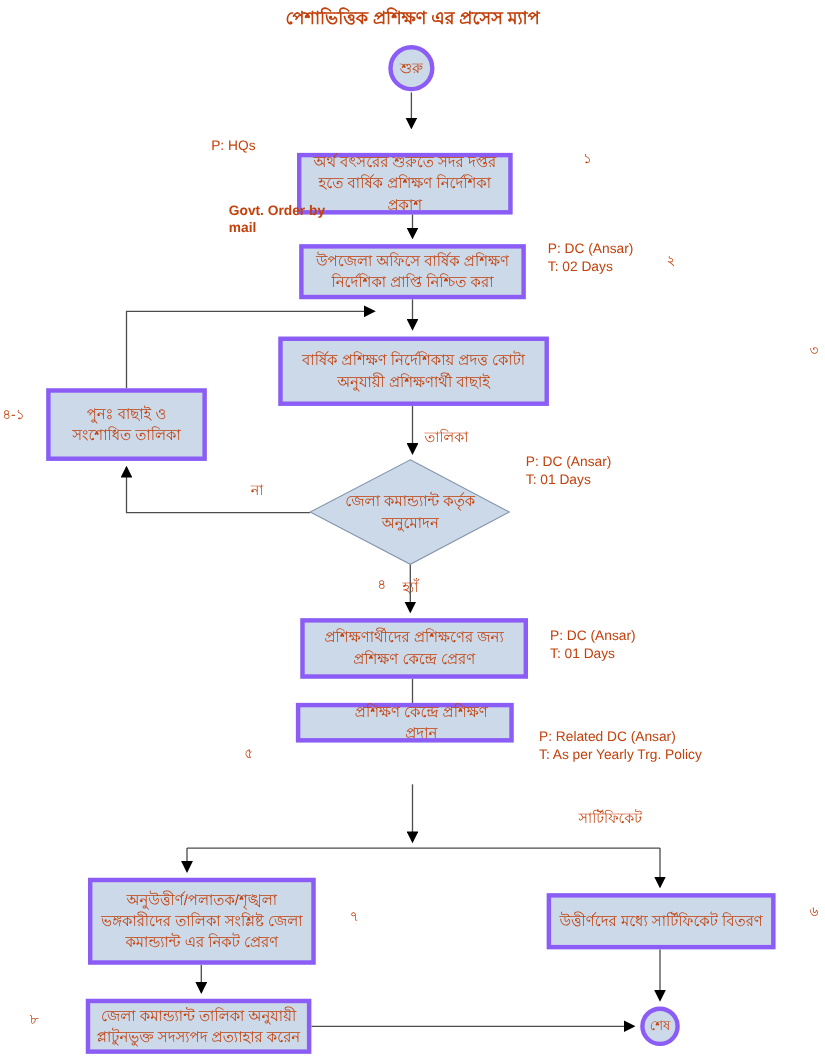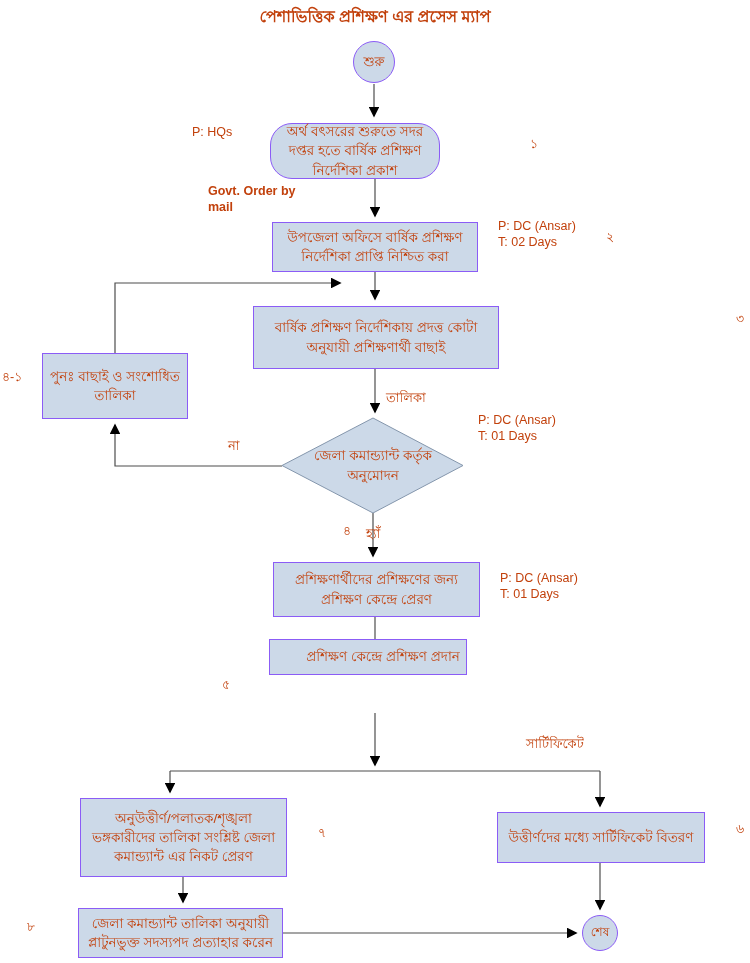--- a/index.html
+++ b/index.html
@@ -6,21 +6,21 @@
   #canvas{
     position:relative;width:750px;height:963px;background:#ffffff;
     font-family:"Liberation Sans","DejaVu Sans",sans-serif;color:#c2410c;overflow:hidden;
   }
   #wires{position:absolute;left:0;top:0;width:750px;height:963px;pointer-events:none;}
   .title{
     position:absolute;left:0;right:0;top:4px;text-align:center;
     font-size:16px;font-weight:bold;
   }
   .node{
-    position:absolute;background:#ccd9e8;border:1px solid #8b5cf6;
+    position:absolute;background:#ccd9e8;border:4px solid #8b5cf6;
     display:flex;align-items:center;justify-content:center;text-align:center;
     font-size:13.5px;line-height:1.42;padding:3px 6px;box-sizing:border-box;
   }
   .terminator{border-radius:50%;font-size:13px;padding:0;}
   .diamond-text{
     position:absolute;background:transparent;border:none;
     display:flex;align-items:center;justify-content:center;text-align:center;
     font-size:13.5px;line-height:1.45;
   }
   .ann{position:absolute;font-size:12.5px;line-height:1.3;white-space:nowrap;}
@@ -56,21 +56,21 @@
       <line x1="600" y1="863" x2="600" y2="909" marker-end="url(#arr)"></line>
       <line x1="283" y1="933" x2="576" y2="933" marker-end="url(#arr)"></line>
     </g>
     <polygon points="373,418 463,465.5 373,513 282,465.5" fill="#ccd9e8" stroke="#8496ac" stroke-width="1"></polygon>
   </svg>
 
   <div class="title">পেশাভিত্তিক প্রশিক্ষণ এর প্রসেস ম্যাপ</div>
 
   <div class="node terminator" style="left:353px;top:41px;width:42px;height:42px;">শুরু</div>
 
-  <div class="node" style="left:270px;top:123px;width:170px;height:56px;border-radius:22px;">অর্থ বৎসরের শুরুতে সদর দপ্তর হতে বার্ষিক প্রশিক্ষণ নির্দেশিকা প্রকাশ</div>
+  <div class="node" style="left:270px;top:139px;width:196px;height:56px;">অর্থ বৎসরের শুরুতে সদর দপ্তর হতে বার্ষিক প্রশিক্ষণ নির্দেশিকা প্রকাশ</div>
 
   <div class="node" style="left:272px;top:222px;width:206px;height:50px;">উপজেলা অফিসে বার্ষিক প্রশিক্ষণ নির্দেশিকা প্রাপ্তি নিশ্চিত করা</div>
 
   <div class="node" style="left:253px;top:306px;width:246px;height:63px;">বার্ষিক প্রশিক্ষণ নির্দেশিকায় প্রদত্ত কোটা অনুযায়ী প্রশিক্ষণার্থী বাছাই</div>
 
   <div class="node" style="left:42px;top:353px;width:146px;height:66px;">পুনঃ বাছাই ও সংশোধিত তালিকা</div>
 
   <div class="diamond-text" style="left:303px;top:424px;width:140px;height:84px;">জেলা কমান্ড্যান্ট কর্তৃক অনুমোদন</div>
 
   <div class="node" style="left:273px;top:562px;width:207px;height:55px;">প্রশিক্ষণার্থীদের প্রশিক্ষণের জন্য প্রশিক্ষণ কেন্দ্রে প্রেরণ</div>
@@ -98,20 +98,24 @@
   <div class="ann" style="left:478px;top:412px;">
     <div>P: DC (Ansar)</div>
     <div>T: 01 Days</div>
   </div>
 
   <div class="ann" style="left:500px;top:570px;">
     <div>P: DC (Ansar)</div>
     <div>T: 01 Days</div>
   </div>
 
+  <div class="ann" style="left:490px;top:662px;">
+    <div>P: Related DC (Ansar)</div>
+    <div>T: As per Yearly Trg. Policy</div>
+  </div>
 
   <div class="elabel" style="left:386px;top:388px;">তালিকা</div>
   <div class="elabel" style="left:228px;top:436px;">না</div>
   <div class="elabel" style="left:366px;top:524px;">হ্যাঁ</div>
   <div class="elabel" style="left:526px;top:734px;">সার্টিফিকেট</div>
 
   <div class="num" style="left:530px;top:135px;">১</div>
   <div class="num" style="left:606px;top:228px;">২</div>
   <div class="num" style="left:736px;top:310px;">৩</div>
   <div class="num" style="left:343px;top:522px;">৪</div>

